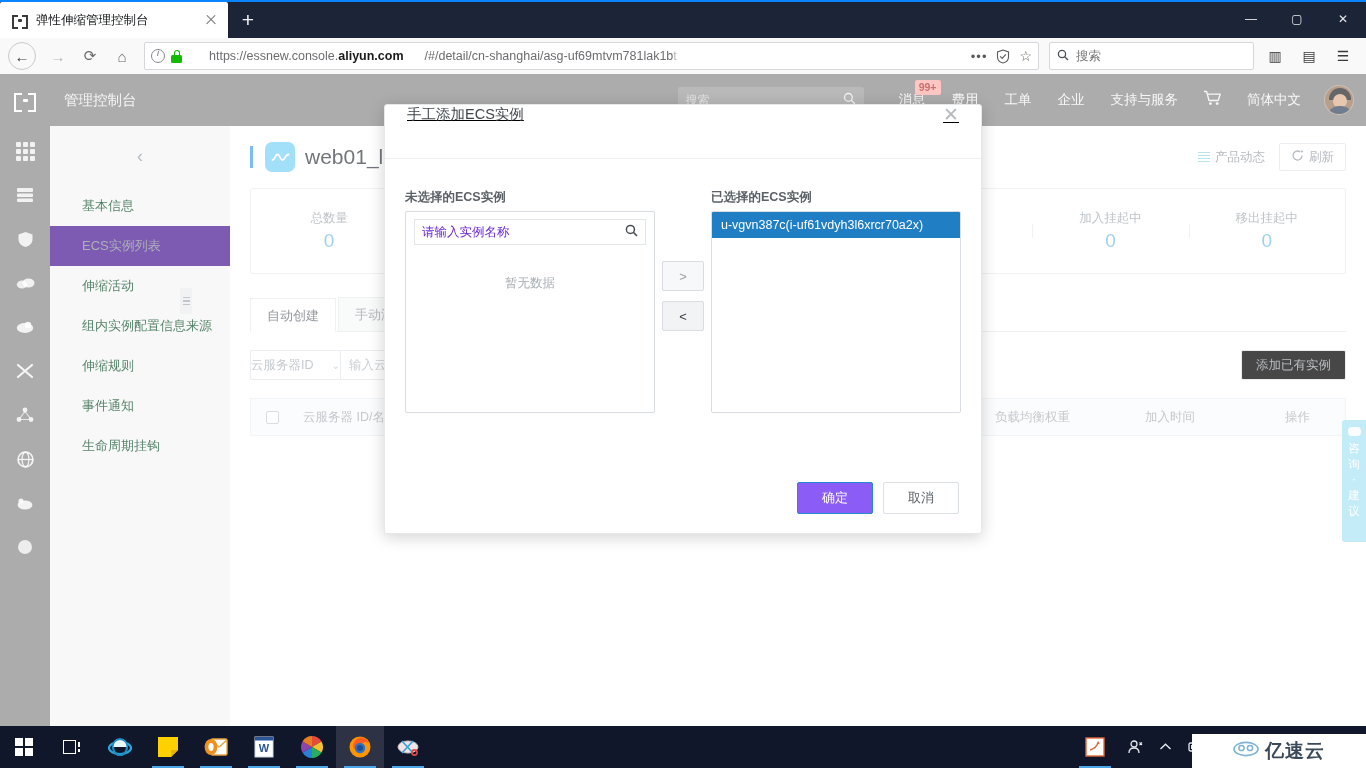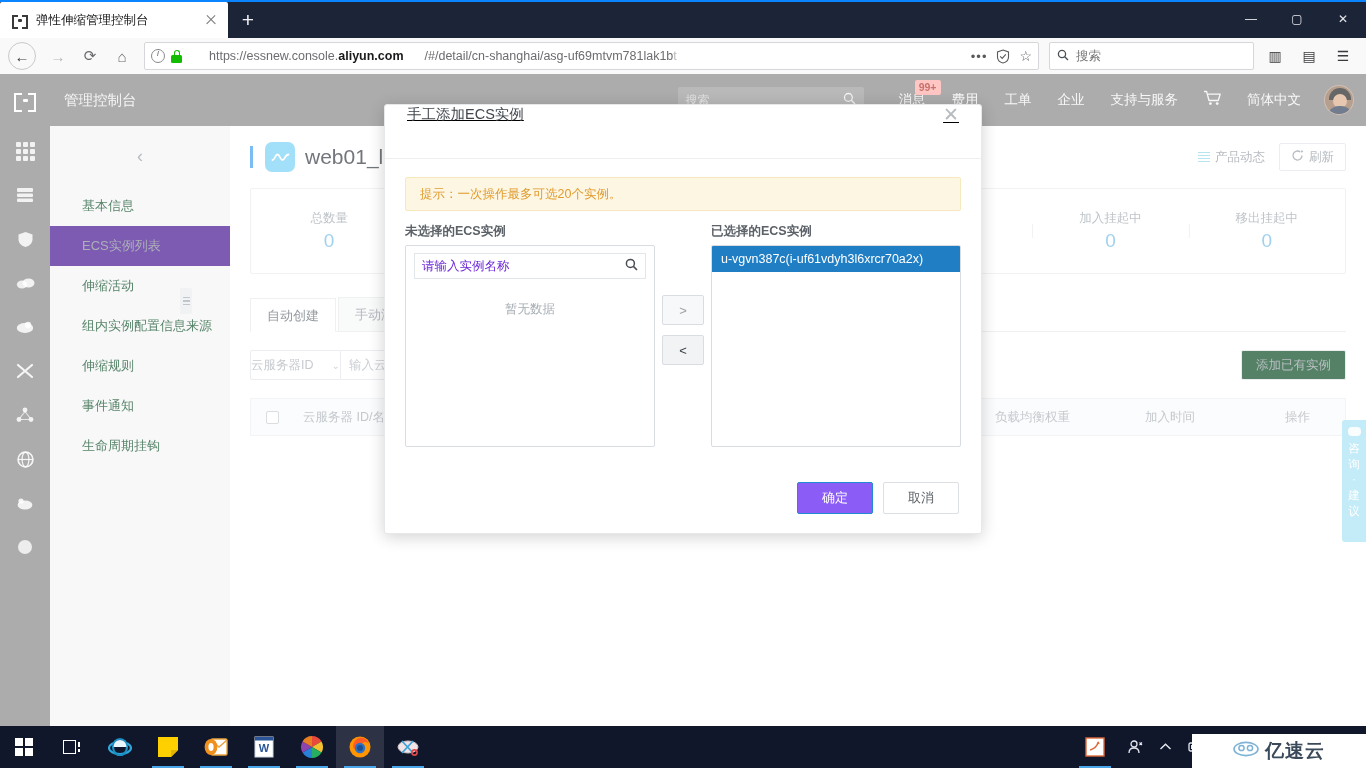--- a/index.html
+++ b/index.html
@@ -170,21 +170,21 @@
     height: 30px; border: 1px solid #e3e6ea; border-radius: 2px 0 0 2px; display: flex; align-items: center;
     padding: 0 0; font-size: 12.5px; color: #b0b6bc; gap: 18px; background: #fff;
   }
   .select-box .caret { color: #c3c8cd; font-size: 10px; }
   .search-inline {
     height: 30px; border: 1px solid #e3e6ea; border-left: none; border-radius: 0 2px 2px 0; width: 190px;
     display: flex; align-items: center; padding: 0 8px; font-size: 12.5px; color: #b8bec4; background: #fff;
   }
   .btn-outline {
     margin-left: auto; height: 30px; padding: 0 14px; border: 1px solid #e3e6ea; border-radius: 2px;
-    background: #14532d; font-size: 12.5px; color: #a0a6ac;
+    background: #000000; font-size: 12.5px; color: #a0a6ac;
   }
   .table-head {
     margin-top: 18px; height: 38px; background: #fafbfc; border: 1px solid #eef0f2; display: flex; align-items: center;
     font-size: 12.5px; color: #aeb4ba;
   }
   .th { padding: 0 10px; }
   .th-check { width: 42px; display: flex; align-items: center; justify-content: center; }
   .checkbox { width: 13px; height: 13px; border: 1px solid #ccd1d6; border-radius: 2px; background: #fff; }
   .th.c1 { flex: 0 0 260px; }
   .th.c2 { flex: 1; }
@@ -218,21 +218,21 @@
   .transfer { margin-top: 12px; display: flex; align-items: flex-start; gap: 0; }
   .panel { width: 250px; }
   .panel-label { font-size: 12.5px; color: #5c6268; margin-bottom: 5px; font-weight: bold; }
   .panel-box { border: 1px solid #d9dde1; border-radius: 2px; height: 202px; background: #fff; overflow: hidden; }
   .panel-search {
     margin: 7px 8px 0 8px; height: 26px; border: 1px solid #e4e7ea; display: flex; align-items: center;
     padding: 0 7px; gap: 6px;
   }
   .panel-search .ph { flex: 1; font-size: 12.5px; color: #6d28d9; }
   .panel-search .mag { font-size: 13px; color: #4a4f55; }
-  .panel-empty { text-align: center; font-size: 12.5px; color: #a8aeb4; margin-top: 22px; }
+  .panel-empty { text-align: center; font-size: 12.5px; color: #a8aeb4; margin-top: 30px; }
   .panel-item {
     height: 26px; display: flex; align-items: center; padding: 0 9px; font-size: 12.5px;
     color: #fff; background: #1f7ec4;
   }
   .transfer-mid { width: 56px; display: flex; flex-direction: column; align-items: center; gap: 10px; padding-top: 72px; }
   .xfer-btn {
     width: 42px; height: 30px; border: 1px solid #d9dde1; border-radius: 2px; background: #f7f8f9;
     display: flex; align-items: center; justify-content: center; font-size: 13px; color: #9aa0a6;
   }
   .xfer-btn.strong { color: #3a4047; background: #f2f3f5; }
@@ -560,21 +560,20 @@
     <span class="ch">议</span>
   </div>
 
   <div class="overlay"></div>
   <div class="modal">
     <div class="modal-head">
       <span class="modal-title">手工添加ECS实例</span>
       <span class="modal-close">✕</span>
     </div>
     <div class="modal-body">
-      <div class="notice">提示：一次操作最多可选20个实例。</div>
       <div class="transfer">
         <div class="panel">
           <div class="panel-label">未选择的ECS实例</div>
           <div class="panel-box">
             <div class="panel-search">
               <span class="ph">请输入实例名称</span>
               <span class="mag">
                 <svg width="13" height="13" viewBox="0 0 13 13">
                     <circle cx="5.4" cy="5.4" r="4" fill="none" stroke="#4a4f55" stroke-width="1.5"></circle>
                     <line x1="8.4" y1="8.4" x2="12" y2="12" stroke="#4a4f55" stroke-width="1.6"></line>

